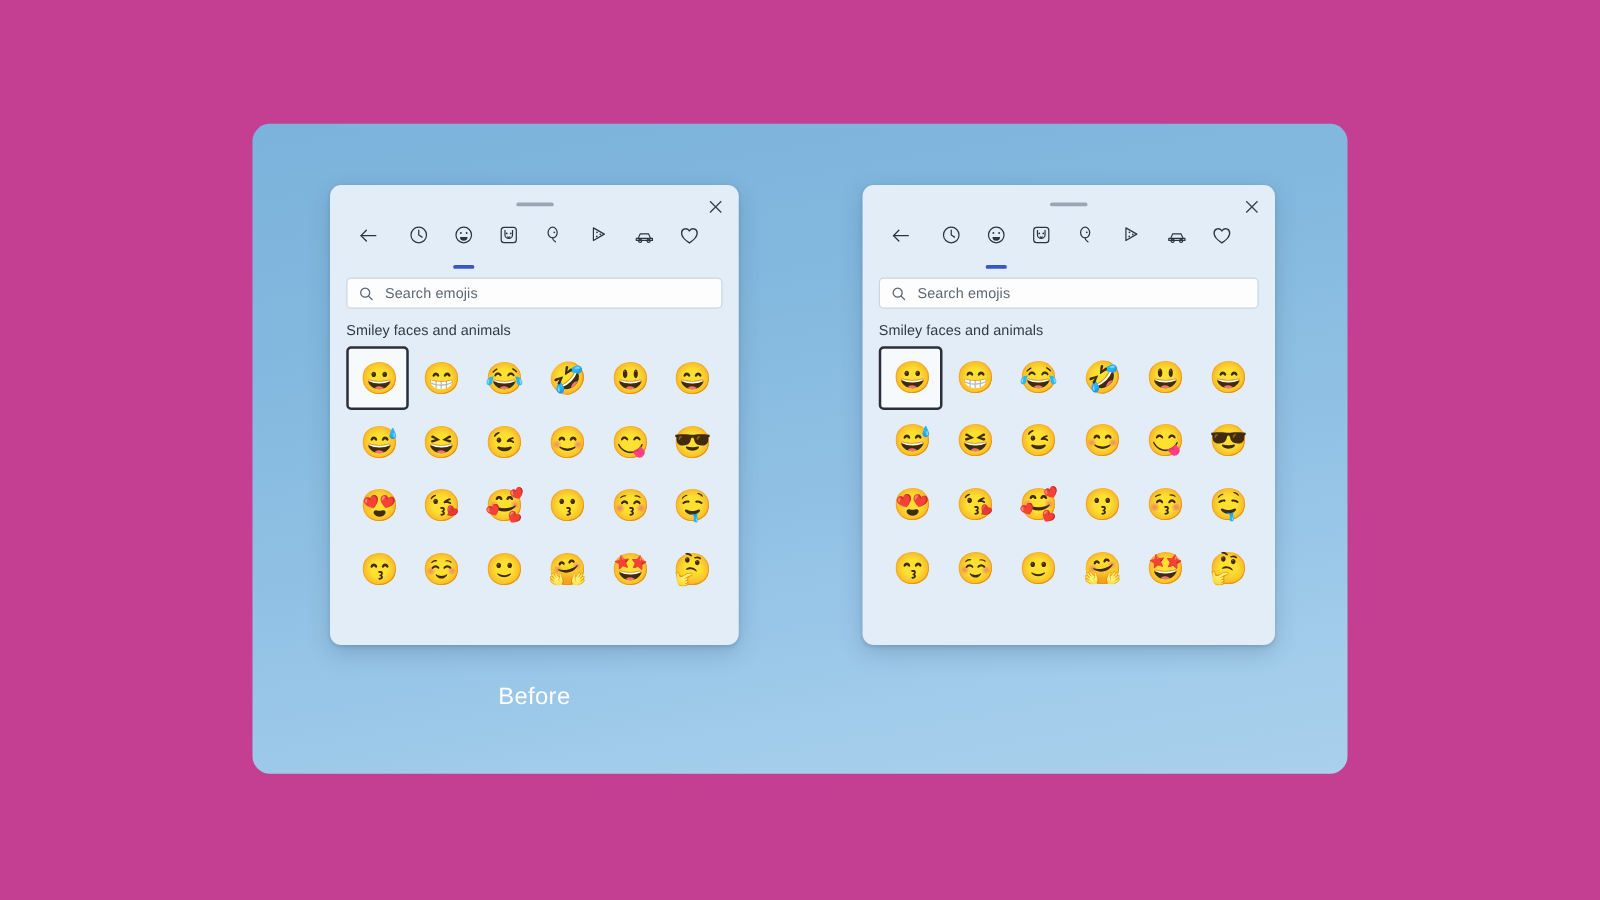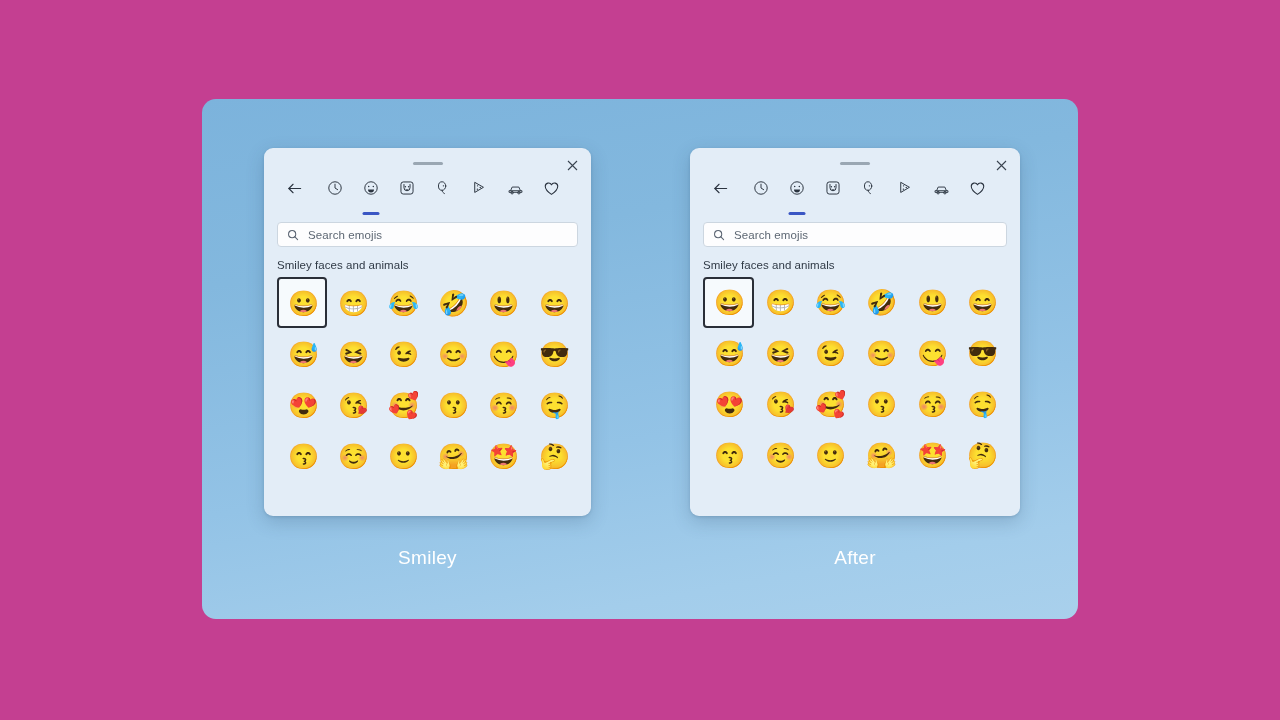--- a/index.html
+++ b/index.html
@@ -487,16 +487,15 @@
         </div>
         <div class="emoji-cell">
           <span class="emoji-glyph" style="font-size: 25px; line-height: 28px; text-align: center; width: 28px;">🤩</span>
         </div>
         <div class="emoji-cell">
           <span class="emoji-glyph" style="font-size: 25px; line-height: 28px; text-align: center; width: 28px;">🤔</span>
         </div>
       </div>
   </div>
 
-  <div class="caption" id="caption-before">Smiley</div>
-  <div class="caption" id="caption-after">After</div>
+  <div class="caption" id="caption-before">Before</div>
 
 </div>
 
 </body></html>

